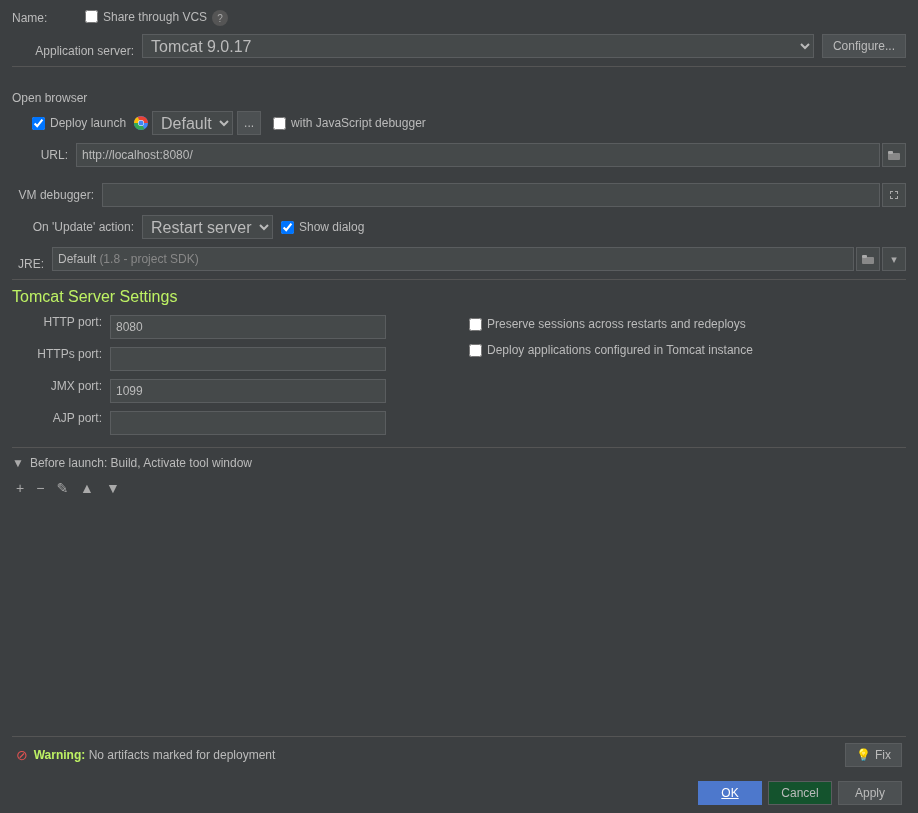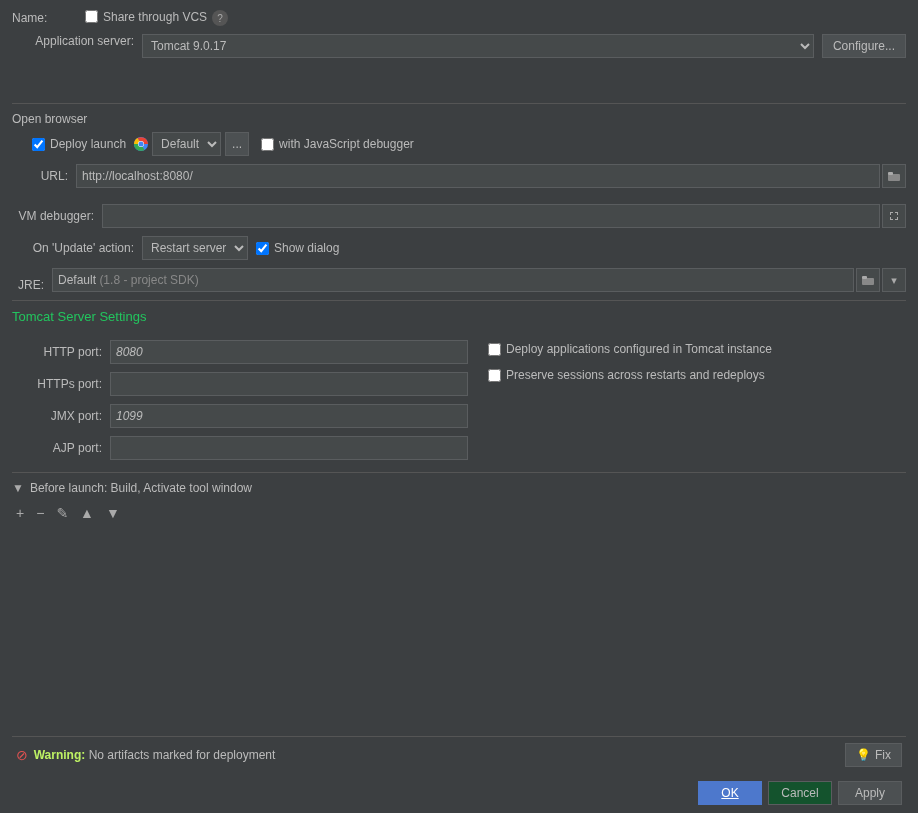--- a/index.html
+++ b/index.html
@@ -40,21 +40,21 @@
       color: #bbbbbb;
       padding: 2px 5px;
       font-size: 12px;
       height: 24px;
       outline: none;
     }
     select {
       background: #45494a;
       border: 1px solid #5a5d5f;
       color: #bbbbbb;
-      font-size: 12px;
+      font-size: 16px;
       height: 24px;
       padding: 0 4px;
       outline: none;
       cursor: pointer;
     }
     button {
       background: #4c5052;
       border: 1px solid #5a5d5f;
       color: #bbbbbb;
       font-size: 12px;
@@ -75,23 +75,23 @@
       color: #bbbbbb;
       min-width: 64px;
     }
     .btn-apply {
       background: #4c5052;
       border: 1px solid #5a5d5f;
       color: #bbbbbb;
       min-width: 64px;
     }
     .section-title {
-      color: #22c55e;
-      font-size: 13px;
-      margin-bottom: 16px;
+      color: #bef264;
+      font-size: 16px;
+      margin-bottom: 9px;
     }
     .name-row {
       display: flex;
       align-items: center;
       margin-bottom: 8px;
     }
     .name-label {
       color: #bbbbbb;
       margin-right: 8px;
       min-width: 45px;
@@ -117,28 +117,27 @@
       width: 16px;
       height: 16px;
       display: flex;
       align-items: center;
       justify-content: center;
       font-size: 10px;
       color: #aaa;
     }
     .app-server-row {
       display: flex;
-      align-items: flex-start;
+      align-items: flex-end;
       margin-bottom: 8px;
     }
     .open-browser-section {
       border-top: 1px solid #555;
-      padding-top: 8px;
-      margin-bottom: 8px;
-      margin-top: 37px;
+      padding-top: 24px;
+      margin-bottom: 8px;
     }
     .open-browser-title {
       color: #bbbbbb;
       margin-bottom: 6px;
     }
     .indent {
       margin-left: 20px;
     }
     .url-row {
       display: flex;
@@ -184,31 +183,29 @@
       align-items: flex-end;
       margin-bottom: 8px;
     }
     .tomcat-section {
       border-top: 1px solid #555;
       padding-top: 8px;
       margin-bottom: 8px;
     }
     .port-row {
       display: flex;
-      align-items: center;
     }
     .port-label {
       min-width: 90px;
       text-align: right;
       margin-right: 8px;
       color: #bbbbbb;
     }
     .port-input {
-      width: 358px;
-      font-style: italic;
+      width: 276px;
     }
     .checkbox-label {
       display: flex;
       align-items: center;
       gap: 5px;
     }
     .before-launch-section {
       border-top: 1px solid #555;
       padding-top: 8px;
       margin-top: 4px;
@@ -400,25 +397,25 @@
         </div>
         <div class="port-row">
           <span class="port-label">AJP port:</span>
           <input type="text" class="port-input" value="" style="">
         </div>
       </div>
 
       <div style="display:flex;flex-direction:column;gap:12px;justify-content:flex-start;padding-top:2px;flex:1;">
         <label class="checkbox-label">
           <input type="checkbox" style="">
-          <span>Deploy applications configured in Tomcat instance</span>
+          <span>Preserve sessions across restarts and redeploys</span>
         </label>
         <label class="checkbox-label">
           <input type="checkbox" style="">
-          <span>Preserve sessions across restarts and redeploys</span>
+          <span>Deploy applications configured in Tomcat instance</span>
         </label>
       </div>
     </div>
   </div>
 
   <div class="before-launch-section" style="flex:1;">
     <div class="before-launch-header">
       <span style="margin-right:6px;cursor:pointer;color:#aaa;">▼</span>
       <span>Before launch: Build, Activate tool window</span>
     </div>

